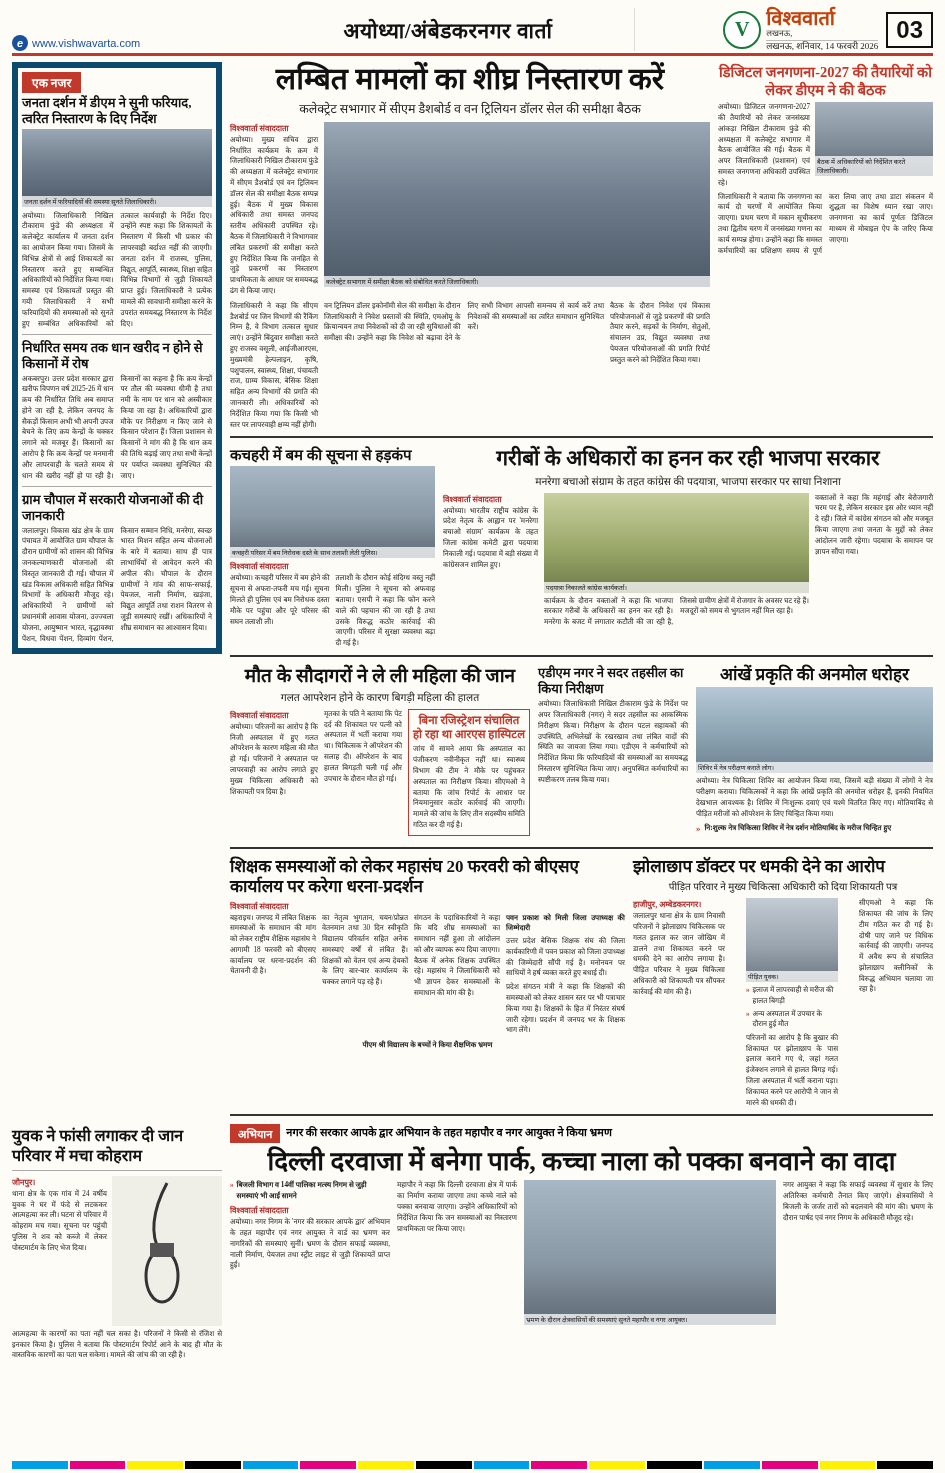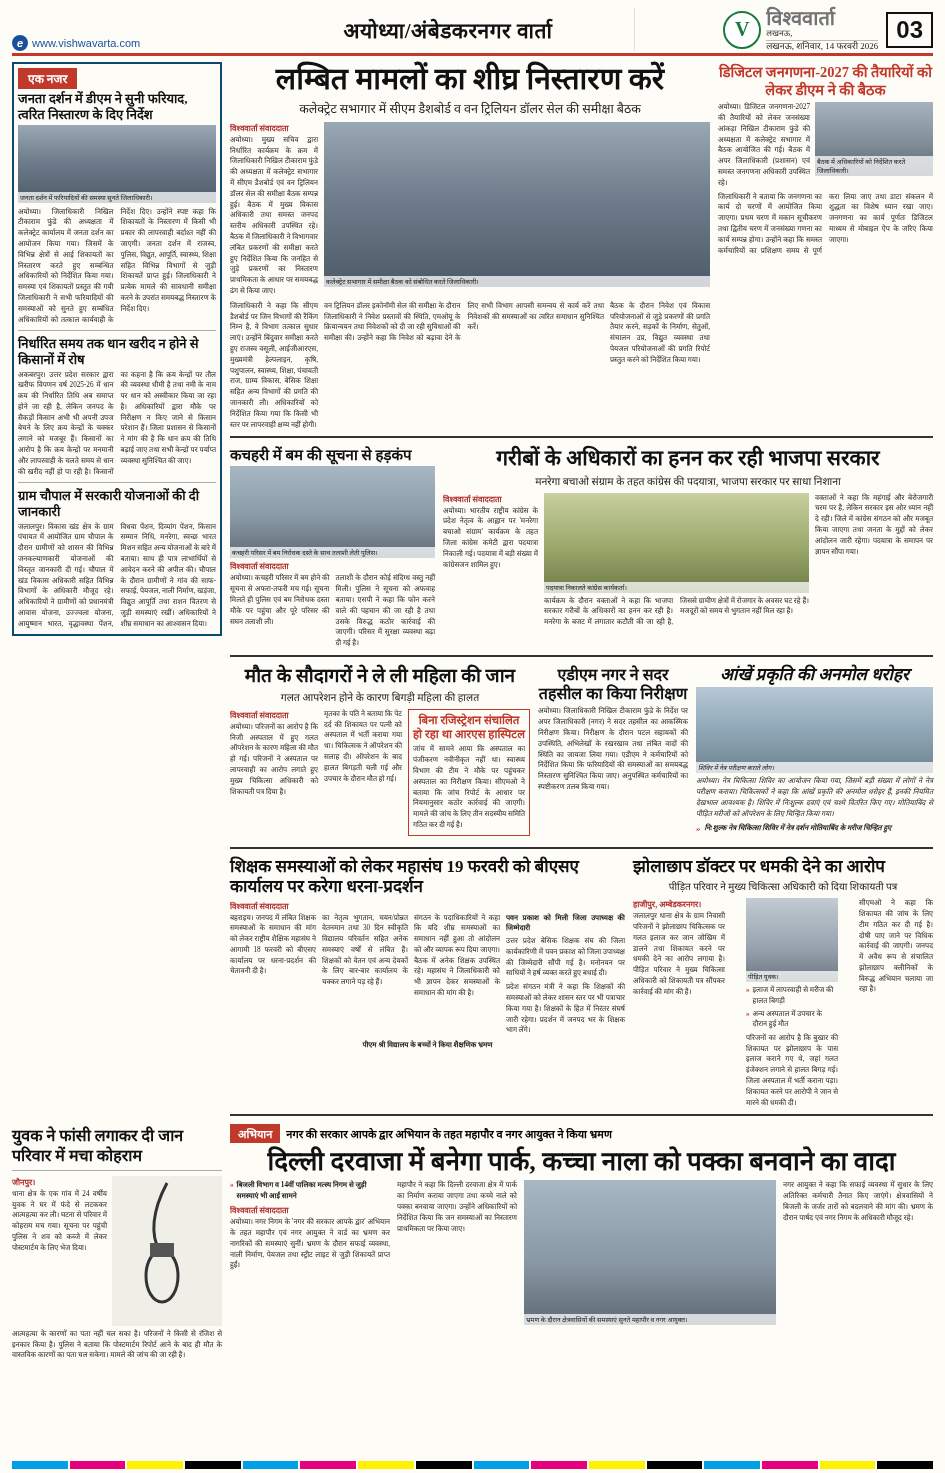--- a/index.html
+++ b/index.html
@@ -14,32 +14,32 @@
   .mh-web{display:flex;align-items:center;gap:4px;font-size:11px;color:#1a4f9c;font-family:"Liberation Sans",sans-serif;}
   .mh-web .eicon{width:16px;height:16px;border-radius:50%;background:#1a4f9c;color:#fff;font-size:11px;
       display:flex;align-items:center;justify-content:center;font-style:italic;font-weight:bold;}
   .mh-center{flex:1;display:flex;align-items:center;justify-content:center;}
   .mh-center .edition{font-size:21px;font-weight:bold;color:#111;letter-spacing:.5px;}
   .mh-right{width:290px;display:flex;align-items:center;justify-content:flex-end;gap:8px;border-left:1px solid #ddd;padding-left:8px;}
   .logo-wrap{display:flex;align-items:center;gap:5px;}
   .logo-mark{width:34px;height:34px;border-radius:50%;border:2px solid #1a7a3c;display:flex;align-items:center;justify-content:center;
       color:#1a7a3c;font-weight:bold;font-size:20px;background:#fff;}
   .logo-text{line-height:1.05;}
-  .logo-title{font-size:20px;font-weight:bold;color:#737373;}
+  .logo-title{font-size:20px;font-weight:bold;color:#c2410c;}
   .logo-sub{font-size:8.5px;color:#333;}
   .mh-dateline{font-size:9px;color:#222;border-top:1px solid #bbb;margin-top:2px;padding-top:1px;text-align:center;}
   .pagenum{border:2px solid #111;padding:2px 8px;font-size:24px;font-weight:bold;font-family:"Liberation Sans",sans-serif;color:#111;}
 
   
   .body-grid{display:flex;gap:8px;margin-top:6px;}
   .col-left{width:210px;}
   .col-mid{flex:1;}
 
   .tag{display:inline-block;background:#c0392b;color:#fff;font-size:12px;font-weight:bold;padding:2px 10px;}
-  .box{border:2px solid #0c4a6e;padding:4px;}
+  .box{border:6px solid #0c4a6e;padding:4px;}
   .rule{border-top:1px solid #aaa;margin:5px 0;}
   .rule-thick{border-top:2px solid #333;margin:6px 0;}
 
   h2.head{margin:2px 0 2px 0;font-size:17px;font-weight:bold;line-height:1.2;color:#111;}
   h1.bighead{margin:0 0 3px 0;font-size:30px;font-weight:bold;text-align:center;line-height:1.15;color:#111;}
   .subhead{font-size:12.5px;text-align:center;color:#222;margin-bottom:5px;}
   .byline{font-size:8px;font-weight:bold;color:#b03030;margin-bottom:2px;}
   .body-txt{font-size:7.2px;line-height:1.5;text-align:justify;color:#222;}
   .cols2{column-count:2;column-gap:7px;}
 
@@ -206,44 +206,44 @@
             <div style="flex:1;">
               <div class="sidebox">
                 <div class="redhead" style="text-align:center;">बिना रजिस्ट्रेशन संचालित हो रहा था आरएस हास्पिटल</div>
                 <div class="body-txt" style="margin-top:3px;">जांच में सामने आया कि अस्पताल का पंजीकरण नवीनीकृत नहीं था। स्वास्थ्य विभाग की टीम ने मौके पर पहुंचकर अस्पताल का निरीक्षण किया। सीएमओ ने बताया कि जांच रिपोर्ट के आधार पर नियमानुसार कठोर कार्रवाई की जाएगी। मामले की जांच के लिए तीन सदस्यीय समिति गठित कर दी गई है।</div>
               </div>
             </div>
           </div>
         </div>
 
         <div style="width:150px;">
-          <h2 class="head" style="font-size:16px;text-align:center;">एडीएम नगर ने सदर तहसील का किया निरीक्षण</h2>
+          <h2 class="head" style="font-size:13px;">एडीएम नगर ने सदर तहसील का किया निरीक्षण</h2>
           <div class="body-txt" style="margin-top:3px;">अयोध्या। जिलाधिकारी निखिल टीकाराम फुंडे के निर्देश पर अपर जिलाधिकारी (नगर) ने सदर तहसील का आकस्मिक निरीक्षण किया। निरीक्षण के दौरान पटल सहायकों की उपस्थिति, अभिलेखों के रखरखाव तथा लंबित वादों की स्थिति का जायजा लिया गया। एडीएम ने कर्मचारियों को निर्देशित किया कि फरियादियों की समस्याओं का समयबद्ध निस्तारण सुनिश्चित किया जाए। अनुपस्थित कर्मचारियों का स्पष्टीकरण तलब किया गया।</div>
         </div>
 
-        <div style="flex:1;font-style:italic;">
+        <div style="flex:1;">
           <h2 class="head" style="font-size:17px;text-align:center;">आंखें प्रकृति की अनमोल धरोहर</h2>
           <div class="photo ph-flower" style="height:86px;margin-top:2px;">
             <div class="cap">शिविर में नेत्र परीक्षण कराते लोग।</div>
           </div>
           <div style="display:flex;gap:5px;margin-top:3px;justify-content:flex-end;">
             <div class="body-txt" style="flex:1;">अयोध्या। नेत्र चिकित्सा शिविर का आयोजन किया गया, जिसमें बड़ी संख्या में लोगों ने नेत्र परीक्षण कराया। चिकित्सकों ने कहा कि आंखें प्रकृति की अनमोल धरोहर हैं, इनकी नियमित देखभाल आवश्यक है। शिविर में निःशुल्क दवाएं एवं चश्मे वितरित किए गए। मोतियाबिंद से पीड़ित मरीजों को ऑपरेशन के लिए चिन्हित किया गया।</div>
           </div>
           <div style="display:flex;gap:4px;margin-top:3px;align-items:flex-start;">
             <span class="bl" style="color:#c0392b;font-weight:bold;font-size:9px;">»</span>
             <div class="body-txt" style="font-weight:bold;">नि:शुल्क नेत्र चिकित्सा शिविर में नेत्र दर्शन मोतियाबिंद के मरीज चिन्हित हुए</div>
           </div>
         </div>
       </div>
 
       <div class="rule-thick"></div>
 
       <div style="display:flex;gap:8px;">
         <div style="flex:1;">
-          <h2 class="head" style="font-size:17px;">शिक्षक समस्याओं को लेकर महासंघ 19 फरवरी को बीएसए कार्यालय पर करेगा धरना-प्रदर्शन</h2>
+          <h2 class="head" style="font-size:17px;">शिक्षक समस्याओं को लेकर महासंघ 20 फरवरी को बीएसए कार्यालय पर करेगा धरना-प्रदर्शन</h2>
           <div class="byline">विश्ववार्ता संवाददाता</div>
           <div style="display:flex;gap:6px;">
             <div class="body-txt" style="width:86px;">बहराइच। जनपद में लंबित शिक्षक समस्याओं के समाधान की मांग को लेकर राष्ट्रीय शैक्षिक महासंघ ने आगामी 18 फरवरी को बीएसए कार्यालय पर धरना-प्रदर्शन की चेतावनी दी है।</div>
             <div class="body-txt" style="width:86px;">का नेतृत्व भुगतान, चयन/प्रोन्नत वेतनमान तथा 30 दिन स्वीकृति विद्यालय परिवर्तन सहित अनेक समस्याएं वर्षों से लंबित हैं। शिक्षकों को वेतन एवं अन्य देयकों के लिए बार-बार कार्यालय के चक्कर लगाने पड़ रहे हैं।</div>
             <div class="body-txt" style="width:86px;">संगठन के पदाधिकारियों ने कहा कि यदि शीघ्र समस्याओं का समाधान नहीं हुआ तो आंदोलन को और व्यापक रूप दिया जाएगा। बैठक में अनेक शिक्षक उपस्थित रहे। महासंघ ने जिलाधिकारी को भी ज्ञापन देकर समस्याओं के समाधान की मांग की है।</div>
             <div style="flex:1;">
               <div class="body-txt" style="font-weight:bold;margin-bottom:2px;">पवन प्रकाश को मिली जिला उपाध्यक्ष की जिम्मेदारी</div>
               <div class="body-txt">उत्तर प्रदेश बेसिक शिक्षक संघ की जिला कार्यकारिणी में पवन प्रकाश को जिला उपाध्यक्ष की जिम्मेदारी सौंपी गई है। मनोनयन पर साथियों ने हर्ष व्यक्त करते हुए बधाई दी।</div>
               <div class="body-txt" style="margin-top:3px;">प्रदेश संगठन मंत्री ने कहा कि शिक्षकों की समस्याओं को लेकर शासन स्तर पर भी पत्राचार किया गया है। शिक्षकों के हित में निरंतर संघर्ष जारी रहेगा। प्रदर्शन में जनपद भर के शिक्षक भाग लेंगे।</div>
             </div>
@@ -298,21 +298,21 @@
               <ellipse cx="30" cy="95" rx="16" ry="26" stroke="#333" stroke-width="3" fill="none"></ellipse>
               <rect x="18" y="62" width="24" height="14" fill="#555"></rect>
             </svg>
           </div>
         </div>
       </div>
       <div class="body-txt" style="margin-top:3px;">आत्महत्या के कारणों का पता नहीं चल सका है। परिजनों ने किसी से रंजिश से इनकार किया है। पुलिस ने बताया कि पोस्टमार्टम रिपोर्ट आने के बाद ही मौत के वास्तविक कारणों का पता चल सकेगा। मामले की जांच की जा रही है।</div>
     </div>
 
     <div style="flex:1;">
-      <div style="display:flex;align-items:center;gap:6px;">
+      <div style="display:flex;align-items:flex-start;gap:6px;">
         <span class="redbar">अभियान</span>
         <span style="font-size:11px;font-weight:bold;">नगर की सरकार आपके द्वार अभियान के तहत महापौर व नगर आयुक्त ने किया भ्रमण</span>
       </div>
       <h1 class="bighead" style="font-size:26px;margin-top:4px;">दिल्ली दरवाजा में बनेगा पार्क, कच्चा नाला को पक्का बनवाने का वादा</h1>
       <div style="display:flex;gap:7px;margin-top:3px;">
         <div style="width:160px;">
           <div class="bullet">
             <span class="bl">»</span>
             <span style="font-weight:bold;">बिजली विभाग व 14वीं पालिका मत्स्य निगम से जुड़ी समस्याएं भी आईं सामने</span>
           </div>

